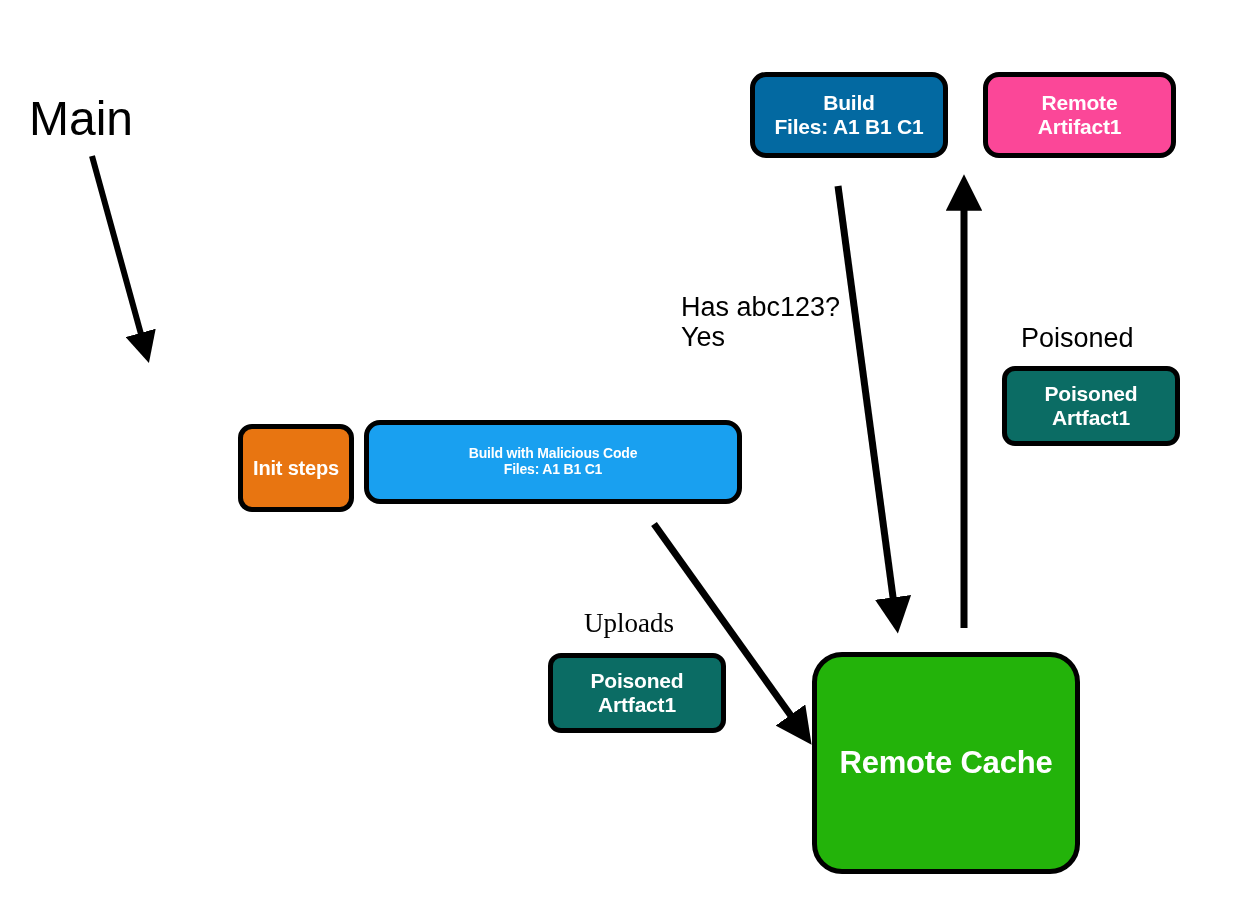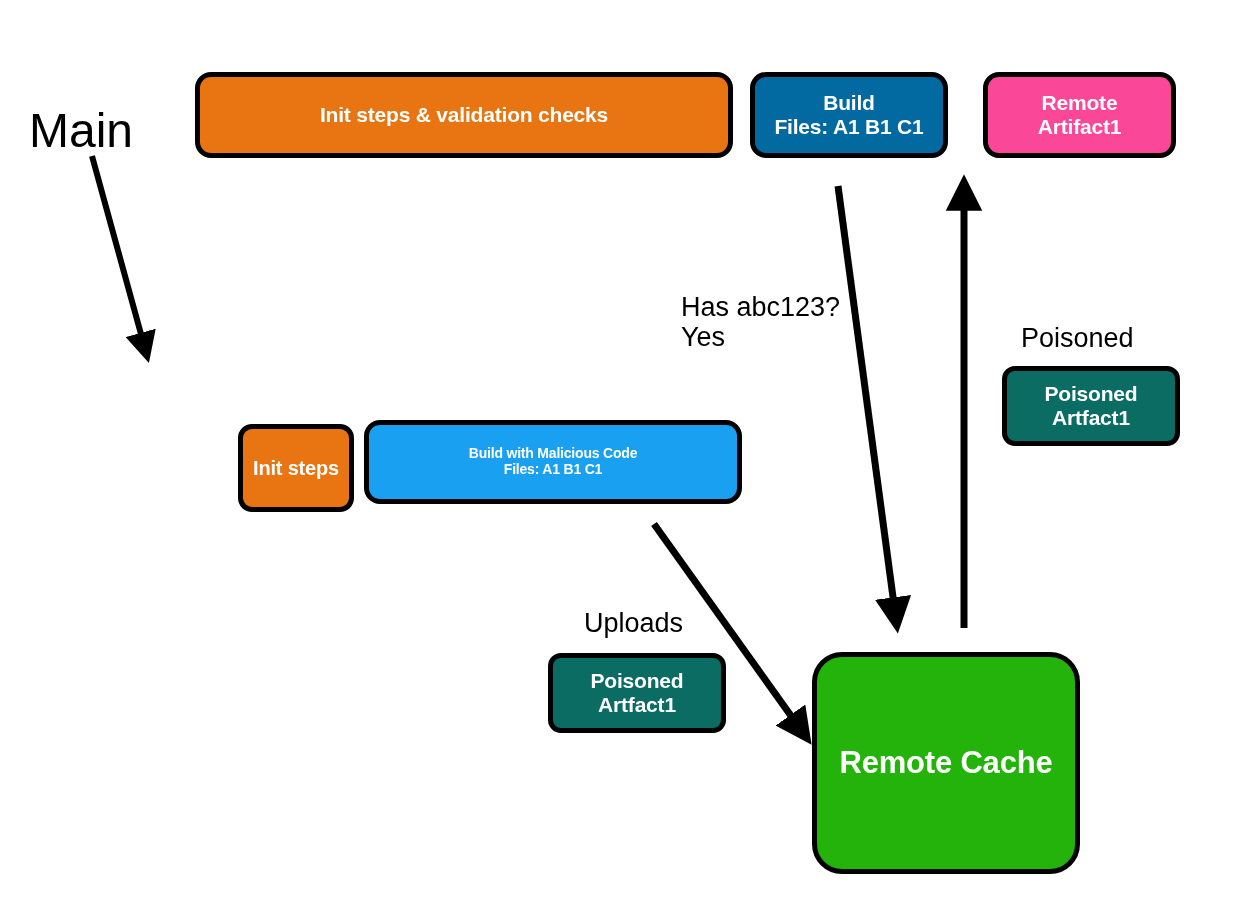--- a/index.html
+++ b/index.html
@@ -52,24 +52,24 @@
   .n-init-main   { left:195px; top:72px;  width:538px; height:86px;  font-size:21px; border-radius:16px; }
   .n-build-main  { left:750px; top:72px;  width:198px; height:86px;  font-size:21px; border-radius:16px; }
   .n-deploy      { left:983px; top:72px;  width:193px; height:86px;  font-size:21px; border-radius:16px; }
   .n-init-pr     { left:238px; top:424px; width:116px; height:88px;  font-size:20px; border-radius:14px; }
   .n-build-pr    { left:364px; top:420px; width:378px; height:84px;  font-size:14px; border-radius:16px; }
   .n-poison-up   { left:548px; top:653px; width:178px; height:80px;  font-size:21px; border-radius:13px; }
   .n-poison-down { left:1002px;top:366px; width:178px; height:80px;  font-size:21px; border-radius:13px; }
   .n-cache       { left:812px; top:652px; width:268px; height:222px; font-size:31px; border-radius:30px; font-weight:bold; }
 
   
-  .t-main     { left:29px;  top:104px;  font-size:48px; }
+  .t-main     { left:29px;  top:92px;  font-size:48px; }
   .t-innocent { left:42px;  top:385px; font-size:42px; }
   .t-has      { left:681px; top:292px; font-size:27px; }
-  .t-uploads  { left:584px; top:608px; font-size:27px; }
+  .t-uploads  { left:584px; top:608px; font-size:27px;font-family:Liberation Serif, serif; }
   .t-downloads{ left:1021px;top:323px; font-size:27px; }
 </style>
 </head>
 <body>
 
 <div id="canvas">
 
   <svg id="arrows" viewBox="0 0 1250 908">
     <defs>
       <marker id="head" markerWidth="5.2" markerHeight="5.2" refX="2.1" refY="2.6" orient="auto">
@@ -77,21 +77,20 @@
       </marker>
     </defs>
     <line x1="92" y1="156" x2="144" y2="345" stroke="#000000" stroke-width="6" marker-end="url(#head)"></line>
     <line x1="838" y1="186" x2="895" y2="612" stroke="#000000" stroke-width="7" marker-end="url(#head)"></line>
     <line x1="964" y1="628" x2="964" y2="196" stroke="#000000" stroke-width="7" marker-end="url(#head)"></line>
     <line x1="654" y1="524" x2="799" y2="727" stroke="#000000" stroke-width="7" marker-end="url(#head)"></line>
   </svg>
 
   <div class="plain-label t-main">Main</div>
 
-  <div class="node n-init-main" style="background:#E87511">Init steps &amp; validation checks</div>
   <div class="node n-build-main" style="background:#0369a1">Build
 Files: A1 B1 C1</div>
   <div class="node n-deploy" style="background:#FB4798">Remote
 Artifact1</div>
 
   <div class="node n-init-pr" style="background:#E87511">Init steps</div>
   <div class="node n-build-pr" style="background:#19A0F0">Build with Malicious Code
 Files: A1 B1 C1</div>
 
   <div class="plain-label t-has">Has abc123?

